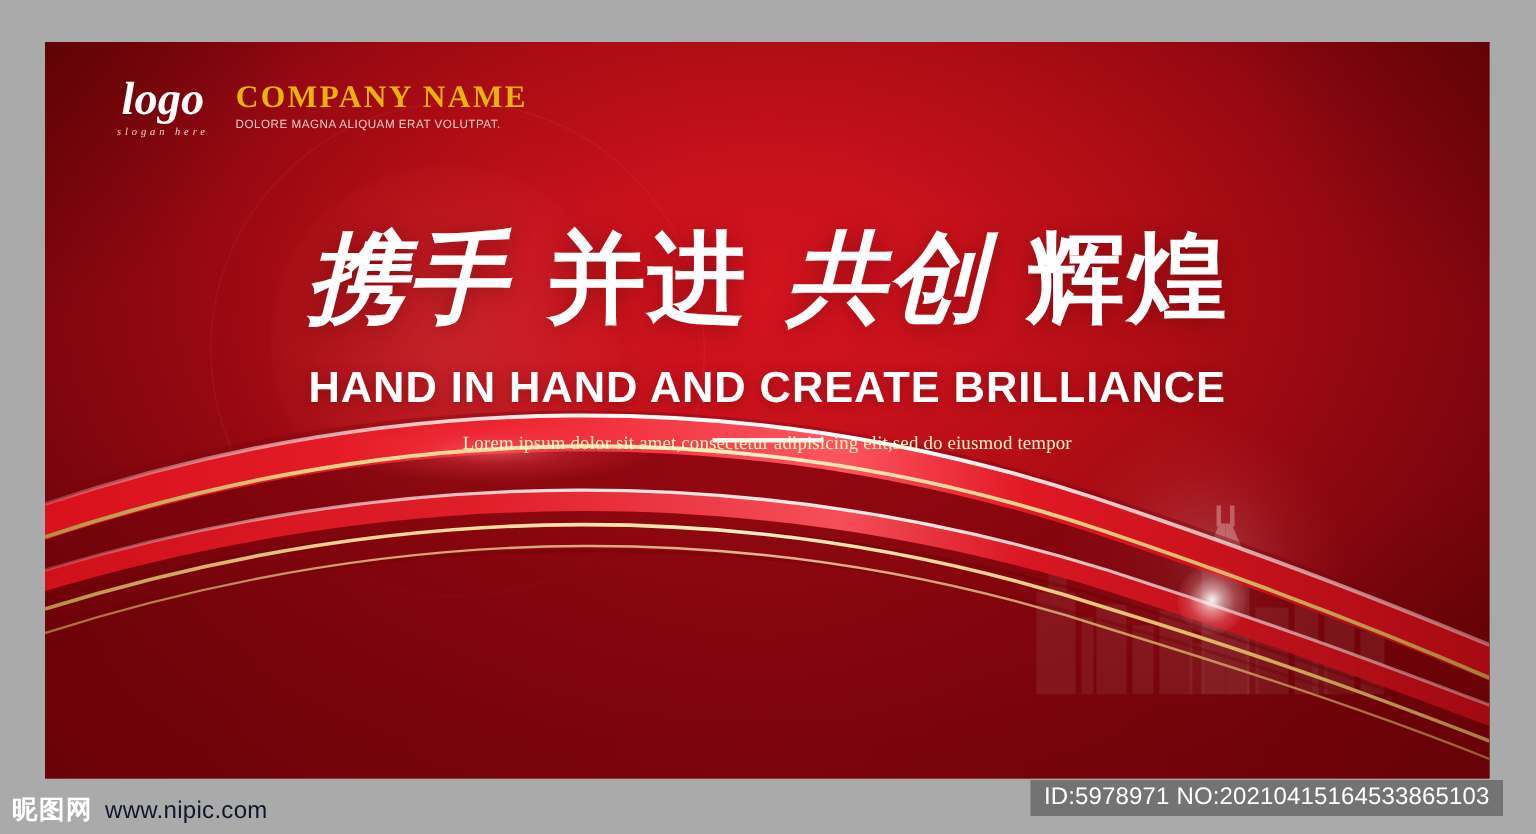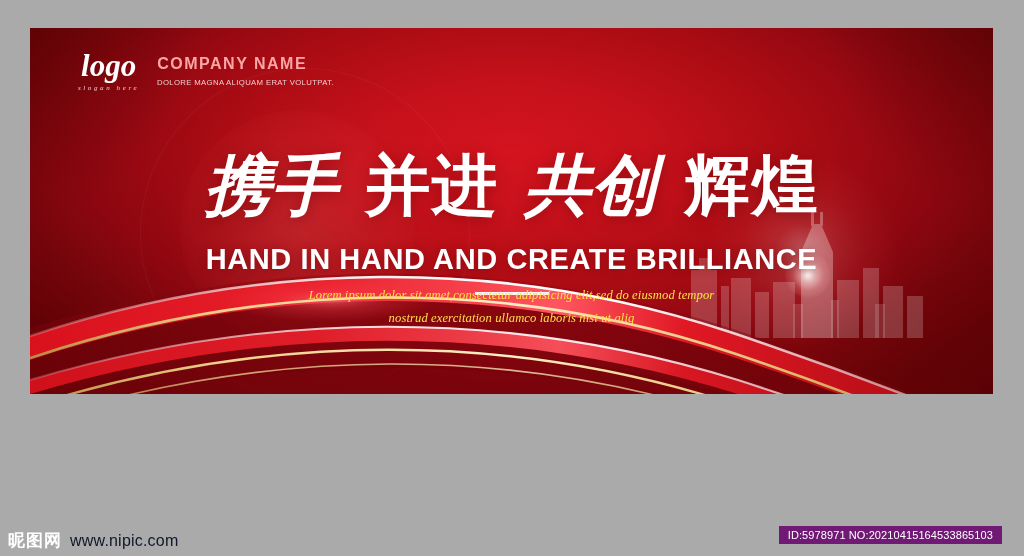--- a/index.html
+++ b/index.html
@@ -10,21 +10,21 @@
     position:relative;
   }
 
   
   #stage { position:absolute; inset:0; background:#aaaaaa; }
 
   
   #poster {
     position:absolute;
     left:30px; top:28px;
-    width:963px; height:366px;
+    width:963px; height:491px;
     overflow:hidden;
     background:#8a0606;
   }
 
   
   .bg-base {
     position:absolute; inset:0;
     background:
       radial-gradient(ellipse 62% 78% at 50% 34%,
         #d4141f 0%, #c6111b 24%, #ab0c14 48%, #8e0710 70%, #7d050c 85%, #730309 100%);
@@ -75,22 +75,22 @@
     letter-spacing:0px;
   }
   .logo-slogan {
     font-family:"Liberation Serif", serif;
     font-style:italic;
     font-size:7px; color:#f3cfcf;
     letter-spacing:2.6px; margin-top:3px;
   }
   .co-block { padding-top:4px; }
   .co-name {
-    font-size:16px; font-weight:700; color:#fca5a5;
-    letter-spacing:1.5px; line-height:20px;
+    font-size:21px; font-weight:700; color:#eab308;
+    letter-spacing:1.5px; line-height:20px;font-family:Liberation Serif, serif;
   }
   .co-sub {
     font-size:8px; color:#f0cccc;
     letter-spacing:.35px; margin-top:4px; font-weight:400;
     transform:scaleX(.97); transform-origin:left;
   }
 
   
   .titlewrap {
     position:absolute; left:0; right:0; top:118px;
@@ -118,22 +118,22 @@
   .divider {
     width:74px; height:2.5px; background:#ffffff;
     margin:16px auto 0; opacity:.95;
   }
 
   
   .para {
     position:absolute; left:0; right:0; top:256px;
     text-align:center; z-index:12;
     font-family:"Liberation Serif", serif;
-    font-size:12.6px; color:#fde047;
-    line-height:23px; letter-spacing:.1px;font-style:italic;
+    font-size:12.6px; color:#fef9c3;
+    line-height:23px; letter-spacing:.1px;
   }
   .para div { white-space:nowrap; }
 
   
   .city { position:absolute; right:58px; bottom:56px; z-index:6; }
   .city-glow {
     position:absolute;
     right:96px; bottom:48px;
     width:190px; height:190px; border-radius:50%;
     background:radial-gradient(circle at 50% 50%,
@@ -161,22 +161,22 @@
   .wm-cn {
     font-family:"DejaVu Sans", sans-serif;
     font-size:17px; font-weight:700; color:#ffffff;
     letter-spacing:1px; line-height:19px;
   }
   .wm-url {
     font-size:16px; color:#0f172a; letter-spacing:.2px;
   }
   .wm-id {
     position:absolute; right:22px; bottom:12px; z-index:30;
-    background:#701a75;
-    color:#ffffff; font-size:11px;
+    background:#737373;
+    color:#ffffff; font-size:16px;
     padding:3px 9px; letter-spacing:.1px;
   }
 </style>
 </head>
 <body>
 
 <div id="stage">
 
   <div id="poster">
 
@@ -288,21 +288,20 @@
     <div class="titlewrap">
       <div class="cn-title">
         <span class="grp brush">携手</span><span class="gap"></span><span class="grp">并进</span><span class="gap"></span><span class="grp brush">共创</span><span class="gap"></span><span class="grp">辉煌</span>
       </div>
       <div class="en-title">HAND IN HAND AND CREATE BRILLIANCE</div>
       <div class="divider"></div>
     </div>
 
     <div class="para">
       <div>Lorem ipsum dolor sit amet,consectetur adipisicing elit,sed do eiusmod tempor</div>
-      <div>nostrud exercitation ullamco laboris nisi ut aliq</div>
     </div>
 
   </div>
 
   <div class="wm-left">
     <span class="wm-cn">昵图网</span>
     <span class="wm-url">www.nipic.com</span>
   </div>
   <div class="wm-id">ID:5978971 NO:20210415164533865103</div>
 

